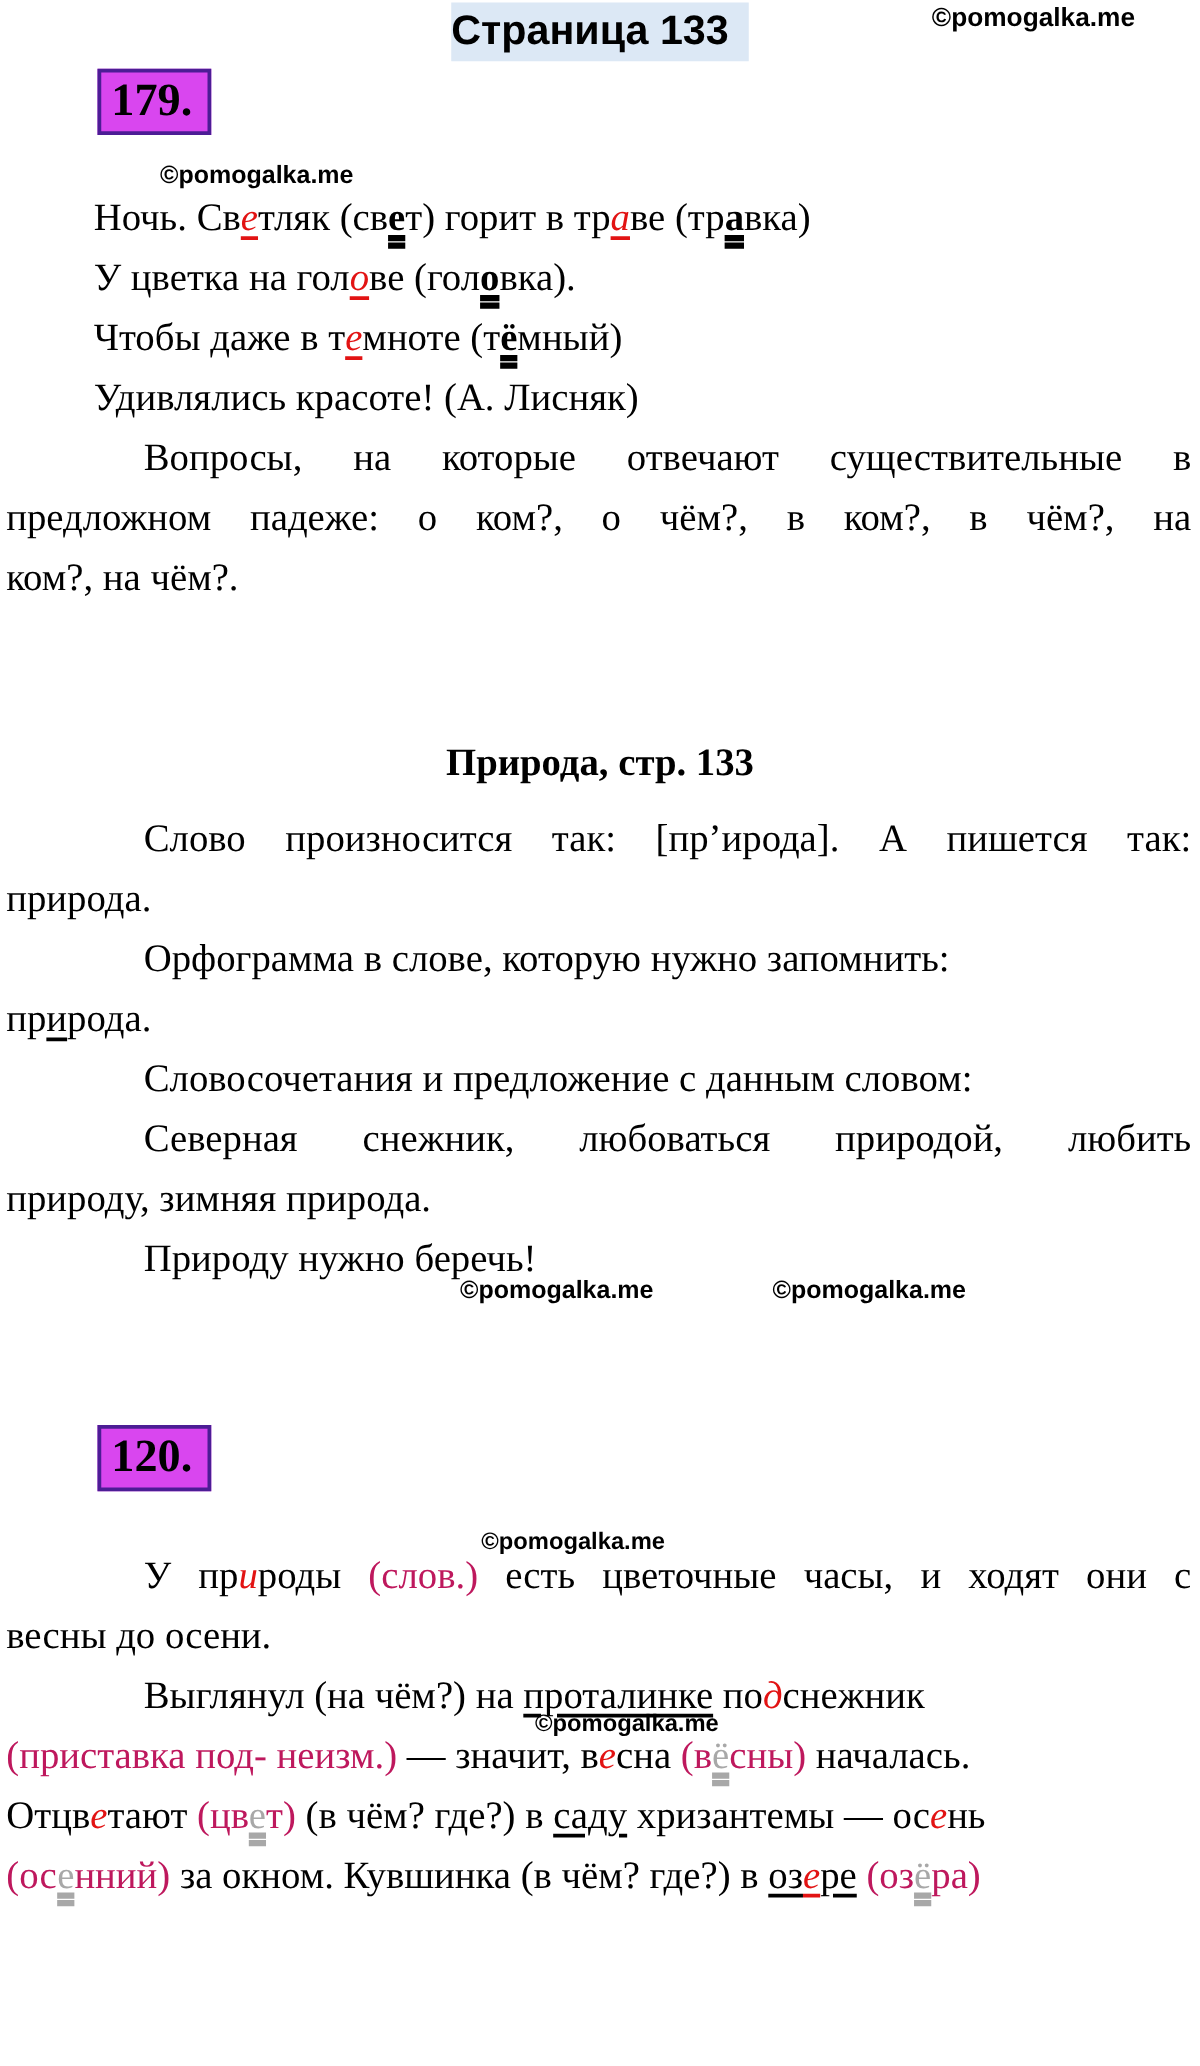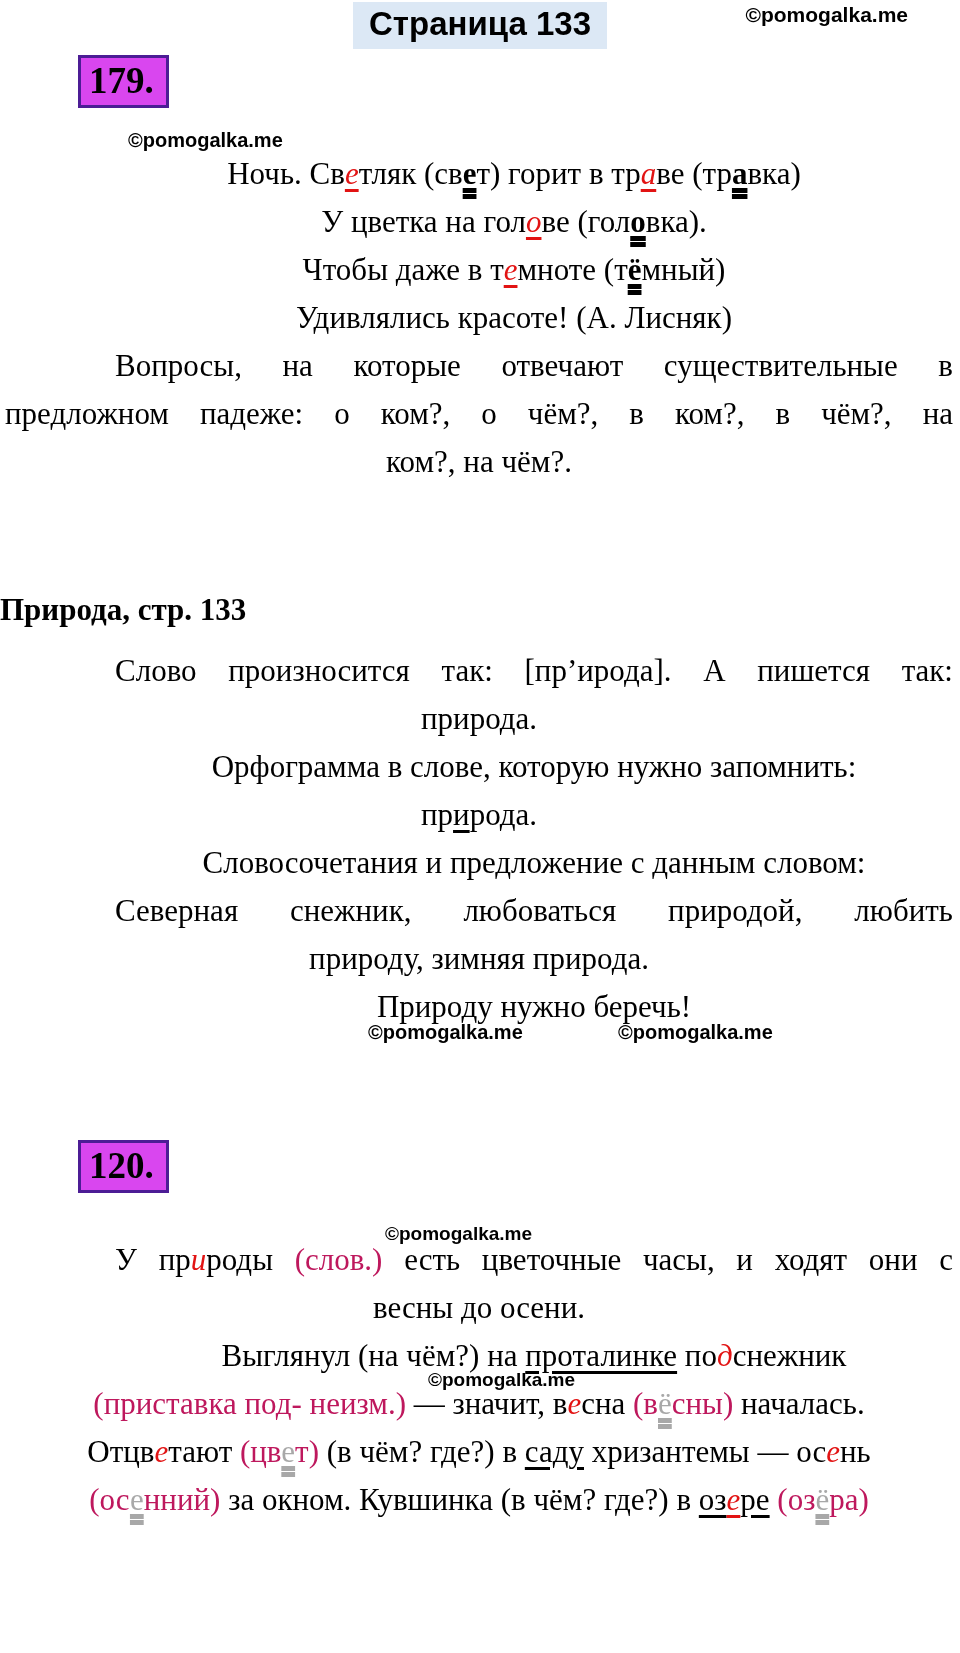--- a/index.html
+++ b/index.html
@@ -25,42 +25,42 @@
   #wm-mid-b{top:1021px;left:618px;}
   #wm-180a{top:1223px;left:385px;font-size:19px;}
   #wm-180b{top:1369px;left:428px;font-size:19px;}
   
   #header-row{top:2px;left:0;width:100%;text-align:center;}
   #page-title{
     display:inline-block;
     font-family:"Liberation Sans", sans-serif;
     font-weight:bold;font-size:33px;
     background:#dce8f5;color:#000;
-    padding:3px 16px 6px 16px;
+    padding:3px 16px 6px 0;
   }
   
   .task-box{
     border:3px solid #4c1d95;
     font-family:Liberation Serif, serif;
     font-weight:bold;font-size:37px;
     padding:1px 12px 3px 8px;
     display:inline-block;
     background:#d946ef;
   }
   #box-179{top:55px;left:78px;}
   #box-180{top:1140px;left:78px;}
   
   .tblock{left:5px;width:948px;}
   #blk-poem{top:150px;}
   #blk-poem .line{margin-left:70px;}
   #blk-questions{top:342px;}
-  #heading-nature{top:586px;left:0;width:100%;text-align:left;font-weight:bold;font-size:31px;line-height:48px;}
+  #heading-nature{top:586px;left:0;width:100%;text-align:center;font-weight:bold;font-size:31px;line-height:48px;}
   #blk-nature{top:647px;}
   #blk-ex180{top:1236px;}
-  .line{height:48px;line-height:48px;white-space:nowrap;text-align:center;}
+  .line{height:48px;line-height:48px;white-space:nowrap;}
   .line.j{white-space:normal;text-align:justify;text-align-last:justify;}
   .line.ind{text-indent:110px;}
   
   .s-n{}
   .s-r{color:#e21313;font-style:italic;}
   .s-ru{color:#e21313;font-style:italic;text-decoration:underline;text-decoration-thickness:2.5px;text-underline-offset:5px;}
   .s-b2{font-weight:bold;text-decoration:underline;text-decoration-style:double;text-decoration-thickness:5px;text-underline-offset:4px;}
   .s-u{text-decoration:underline;text-decoration-thickness:2.5px;text-underline-offset:5px;}
   .s-g{color:#be185d;}
   .s-g2{color:#a8a8a8;text-decoration:underline;text-decoration-style:double;text-decoration-thickness:5px;text-underline-offset:4px;}

